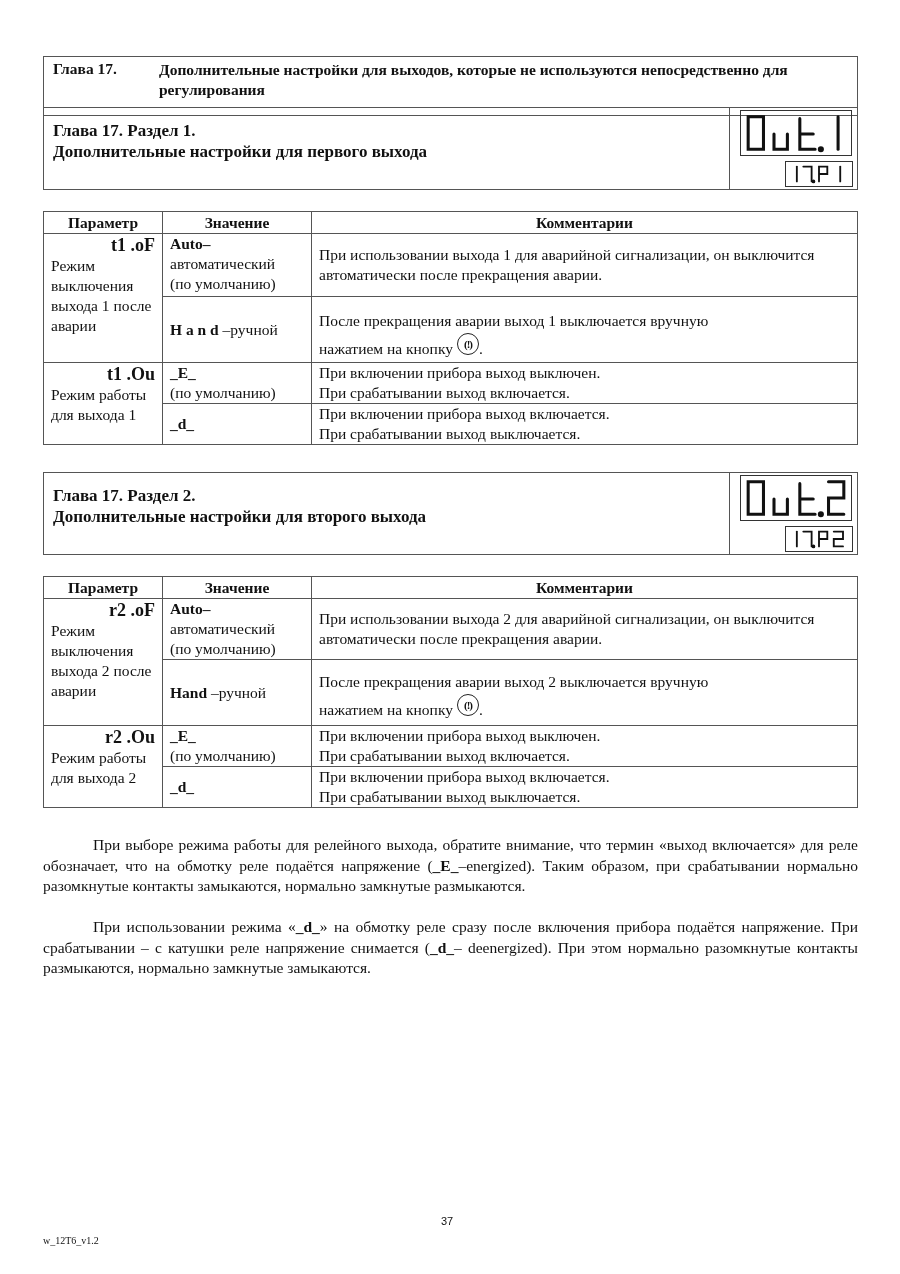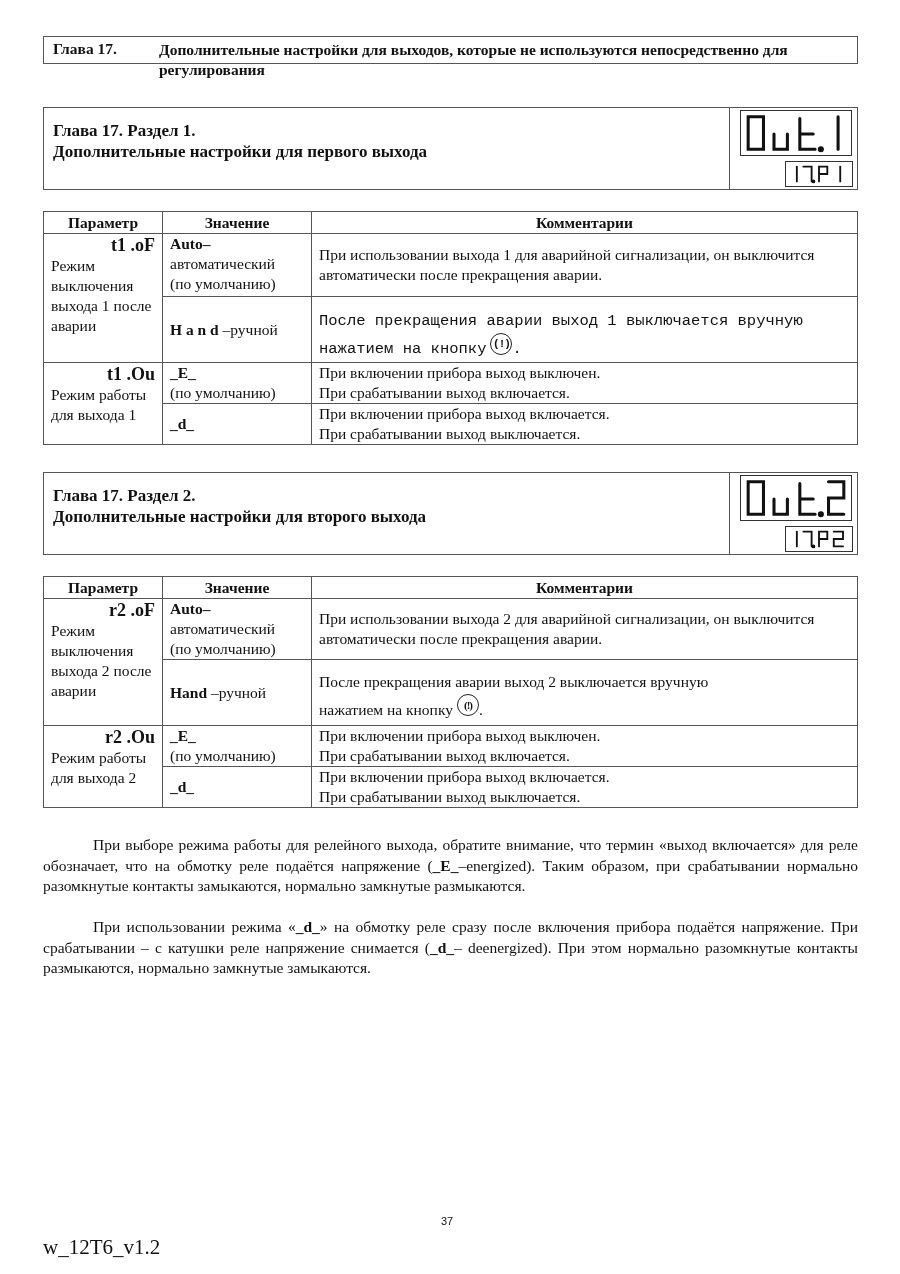--- a/index.html
+++ b/index.html
@@ -5,21 +5,21 @@
   html, body { margin: 0; padding: 0; background: #ffffff; }
   body {
     width: 900px; height: 1274px; position: relative; overflow: hidden;
     font-family: "Liberation Serif", serif; color: #111111; font-size: 15.5px;
   }
   .abs { position: absolute; }
   .box { border: 1px solid #555; box-sizing: border-box; }
   b, .b { font-weight: bold; }
 
   
-  #chapter { left: 43px; top: 36px; width: 815px; height: 28px; }
+  #chapter { left: 43px; top: 56px; width: 815px; height: 60px; }
   #chapter .num { position: absolute; left: 9px; top: 3px; font-weight: bold; font-size: 15.5px; }
   #chapter .title { position: absolute; left: 115px; top: 3px; font-weight: bold; font-size: 15.5px; line-height: 20px; width: 680px; }
 
   
   .section { left: 43px; width: 815px; height: 83px; }
   .section .txt { position: absolute; left: 9px; top: 12px; font-weight: bold; font-size: 17px; line-height: 21px; }
   .section .disp { position: absolute; left: 685px; top: -1px; width: 129px; height: 83px; border-left: 1px solid #555; box-sizing: border-box; }
   .lcd-big { position: absolute; left: 10px; top: 3px; width: 112px; height: 46px; border: 1.5px solid #333; box-sizing: border-box; }
   .lcd-small { position: absolute; left: 55px; top: 54px; width: 68px; height: 26px; border: 1.5px solid #333; box-sizing: border-box; }
   .lcd-big svg, .lcd-small svg { width: 100%; height: 100%; display: block; }
@@ -39,21 +39,21 @@
   .btn-icon {
     display: inline-block; width: 22px; height: 22px; border: 1.5px solid #222; border-radius: 50%;
     font-size: 11px; font-weight: bold; text-align: center; line-height: 20px; box-sizing: border-box;
     vertical-align: 6px; margin-left: 4px; letter-spacing: -1px;
   }
 
   
   .para { left: 43px; width: 815px; text-align: justify; font-size: 15.5px; line-height: 20.5px; text-indent: 50px; }
 
   #page-num { left: 441px; top: 1215px; font-family: "Liberation Sans", sans-serif; font-size: 11px; }
-  #doc-id { left: 43px; top: 1235px; font-size: 21px; }
+  #doc-id { left: 43px; top: 1235px; font-size: 10px; }
 </style>
 </head>
 <body>
 
 <div id="chapter" class="abs box">
   <span class="num">Глава 17.</span>
   <span class="title">Дополнительные настройки для выходов, которые не используются непосредственно для регулирования</span>
 </div>
 
 <div class="abs box section" style="top:107px;">
@@ -105,21 +105,21 @@
       <span>(по умолчанию)</span>
     </td>
     <td class="comment-mid">
       <span>При использовании выхода 1 для аварийной сигнализации, он выключится автоматически после прекращения аварии.</span>
     </td>
   </tr>
   <tr style="height:66px;">
     <td class="val-mid">
       <b>H a n d</b><span> –ручной</span>
     </td>
-    <td class="comment-mid" style="padding-top:11px;font-family:Liberation Mono, monospace;">
+    <td class="comment-mid" style="padding-top:11px;">
       <span>После прекращения аварии выход 1 выключается вручную</span><br>
       <span style="display:inline-block; margin-top:8px;">нажатием на кнопку</span><span class="btn-icon">(!)</span>.
     </td>
   </tr>
   <tr>
     <td rowspan="2">
       <span class="pcode">t1 .Ou</span>
       <span>Режим работы для выхода 1</span>
     </td>
     <td>

